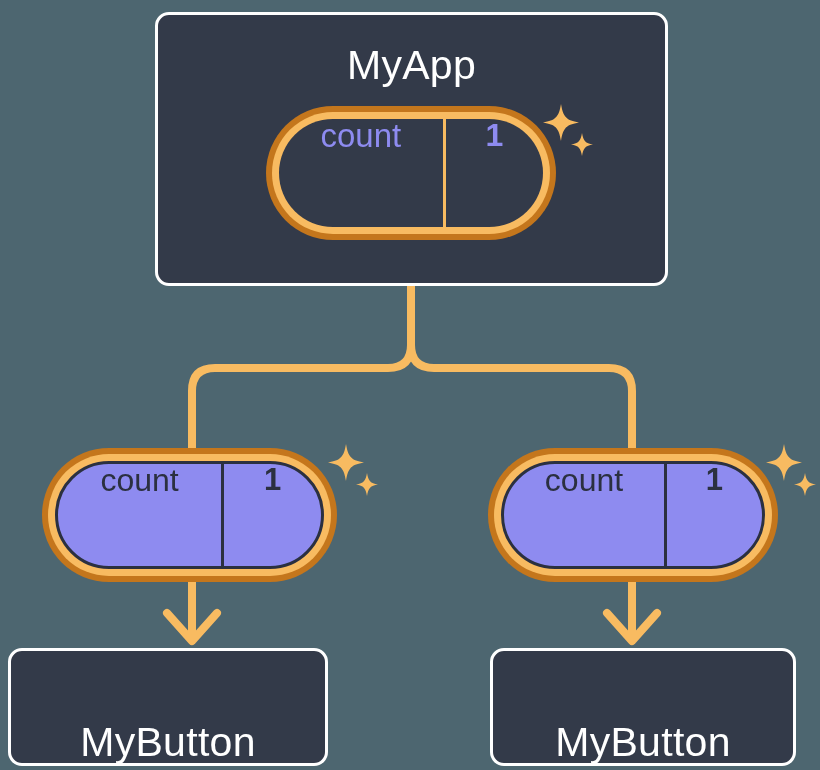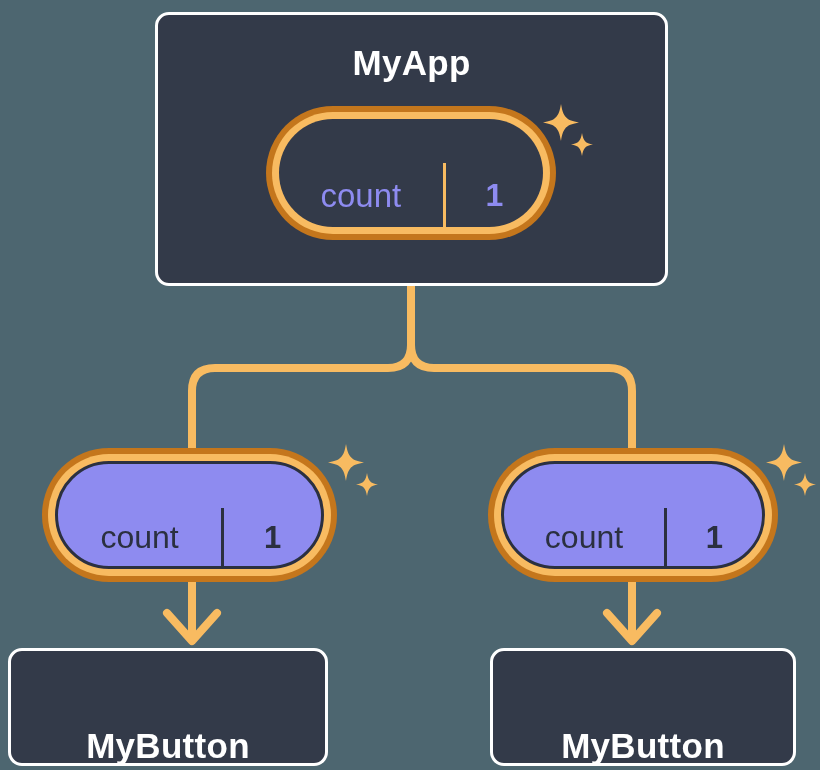--- a/index.html
+++ b/index.html
@@ -33,22 +33,22 @@
     background: #333a49;
     border: 3px solid #ffffff;
     border-radius: 14px;
     box-sizing: border-box;
     display: flex;
     align-items: flex-end;
     justify-content: center;
   }
   .comp-title {
     color: #ffffff;
-    font-size: 35px;
-    font-weight: 700;
+    font-size: 41px;
+    font-weight: 400;
     letter-spacing: 0.3px;
     line-height: 1;
     white-space: nowrap;
   }
 
   #box-myapp {
     left: 155px;
     top: 12px;
     width: 513px;
     height: 274px;
@@ -94,24 +94,22 @@
     box-sizing: border-box;
     border-radius: 999px;
     width: 100%;
     height: 100%;
     display: flex;
     align-items: stretch;
     overflow: hidden;
   }
   .pill-core .cell {
     display: flex;
-    align-items: center;
     justify-content: center;
     box-sizing: border-box;
-    margin-top: 44px;
   }
   .cell-key {
     flex: 0 0 62%;
   }
   .cell-val {
     flex: 1 1 auto;
   }
 
   
   .pill-dark .pill-core {

